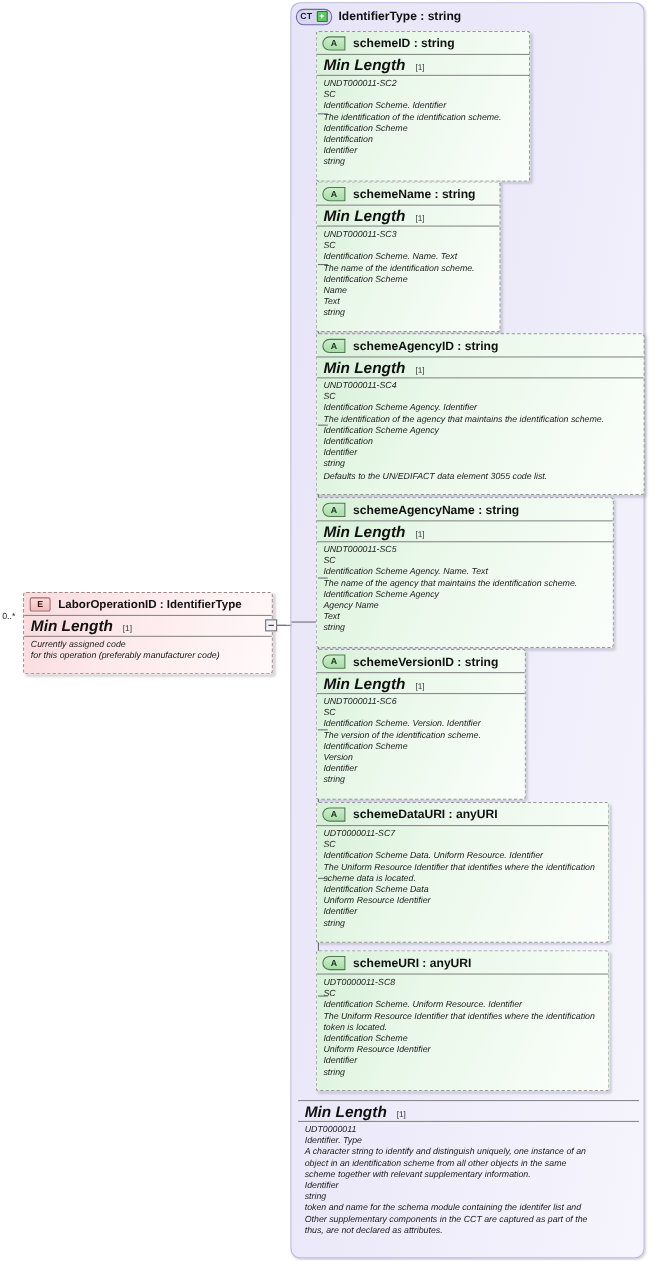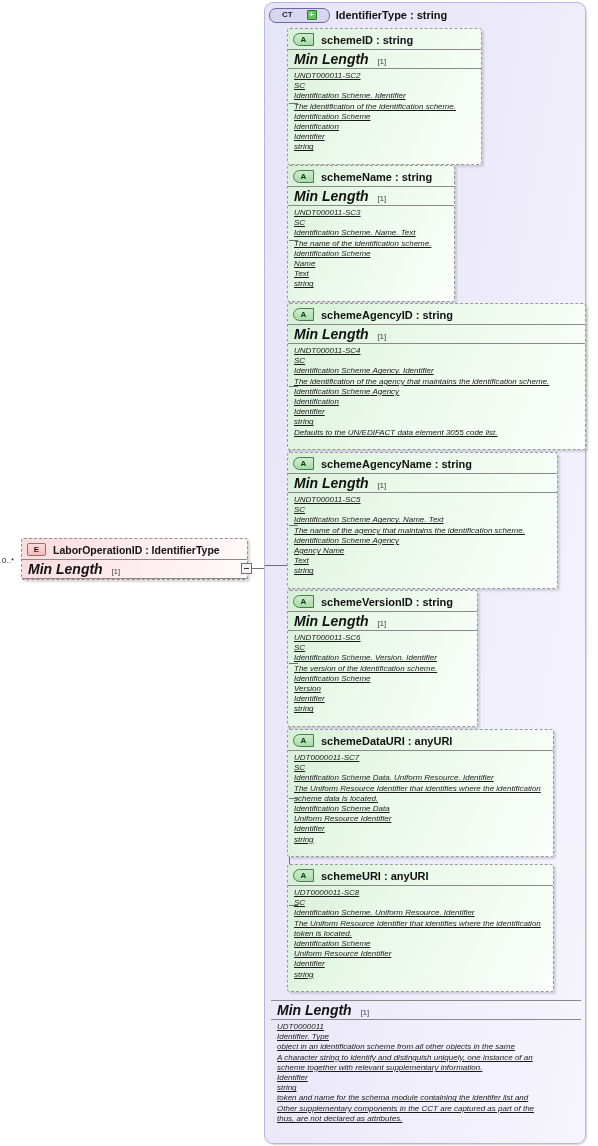--- a/index.html
+++ b/index.html
@@ -17,22 +17,22 @@
     left:264px;top:2px;width:322px;height:1142px;
     background:linear-gradient(100deg,#e6e4f7 0%,#eceaf9 45%,#f6f5fd 100%);
     border:1px solid #b9b5e0;border-radius:9px;
     box-shadow:1px 1px 2px rgba(0,0,0,0.18);
   }
   #ct-header{
     position:absolute;left:4px;top:3px;height:18px;
     display:flex;align-items:center;gap:6px;
   }
   .ct-badge{
-    display:inline-flex;align-items:center;justify-content:center;gap:14px;
-    height:13px;padding:0 12px;border:1px solid #6d69a8;border-radius:7px;
+    display:inline-flex;align-items:center;justify-content:center;gap:4px;
+    height:13px;padding:0 3px;border:1px solid #6d69a8;border-radius:7px;
     background:#d9d6f0;font-size:8px;font-weight:bold;color:#1b1b3a;
     letter-spacing:0px;line-height:1;
   }
   .ct-badge .plus{
     display:inline-block;width:8px;height:8px;line-height:7px;text-align:center;
     background:#63c463;border:1px solid #2c7a2c;color:#fff;font-size:8px;
     font-weight:bold;border-radius:1px;
   }
   .ct-title{font-size:11px;font-weight:bold;color:#111;}
 
@@ -51,21 +51,21 @@
     font-size:8px;font-weight:bold;color:#173417;
     display:flex;align-items:center;justify-content:center;line-height:1;
   }
   .attr-title{font-size:11px;font-weight:bold;color:#111;}
   .facet-row{
     border-top:1px solid #8a8a8a;border-bottom:1px solid #8a8a8a;
     padding:1px 6px;display:flex;align-items:baseline;gap:9px;
   }
   .facet-name{font-style:italic;font-size:14px;font-weight:bold;color:#111;}
   .facet-card{font-size:7.5px;color:#333;}
-  .ann{padding:2px 6px 11px 6px;text-decoration:underline;}
+  .ann{padding:2px 6px 11px 6px;}
   .ann div{font-style:italic;font-size:8px;line-height:10.2px;color:#1a1a1a;white-space:pre-wrap;}
   .sep-only{border-top:1px solid #8a8a8a;margin:0 0 0 0;}
 
   
   #ct-annotation{
     position:absolute;left:6px;top:997px;width:310px;
     background:transparent;
   }
   #ct-annotation .facet-row{border-top:1px solid #8a8a8a;border-bottom:1px solid #8a8a8a;}
 
@@ -104,20 +104,24 @@
 
 <div class="node attr-box" id="elem-box">
   <div class="attr-head">
     <span class="a-badge">E</span>
     <span class="attr-title">LaborOperationID : IdentifierType</span>
   </div>
   <div class="facet-row">
     <span class="facet-name">Min Length</span>
     <span class="facet-card">[1]</span>
   </div>
+  <div class="ann">
+    <div>Currently assigned code</div>
+    <div>for this operation (preferably manufacturer code)</div>
+  </div>
 </div>
 
 <div class="line hline" style="left:248px;top:568px;width:12px;"></div>
 <div class="toggle" style="left:241px;top:563px;"></div>
 <div class="line hline" style="left:252px;top:568px;width:36px;"></div>
 
 <div class="node" id="ct-container">
 
   <div id="ct-header">
     <span class="ct-badge">
@@ -283,22 +287,22 @@
   <div class="line hline" style="left:24px;top:902px;width:9px;"></div>
 
   <div id="ct-annotation">
     <div class="facet-row">
       <span class="facet-name">Min Length</span>
       <span class="facet-card">[1]</span>
     </div>
     <div class="ann">
       <div>UDT0000011</div>
       <div>Identifier. Type</div>
+      <div>A character string to identify and distinguish uniquely, one instance of an</div>
       <div>object in an identification scheme from all other objects in the same</div>
-      <div>A character string to identify and distinguish uniquely, one instance of an</div>
       <div>scheme together with relevant supplementary information.</div>
       <div>Identifier</div>
       <div>string</div>
       <div>token and name for the schema module containing the identifer list and</div>
       <div>Other supplementary components in the CCT are captured as part of the</div>
       <div>thus, are not declared as attributes.</div>
     </div>
   </div>
 
 </div>

